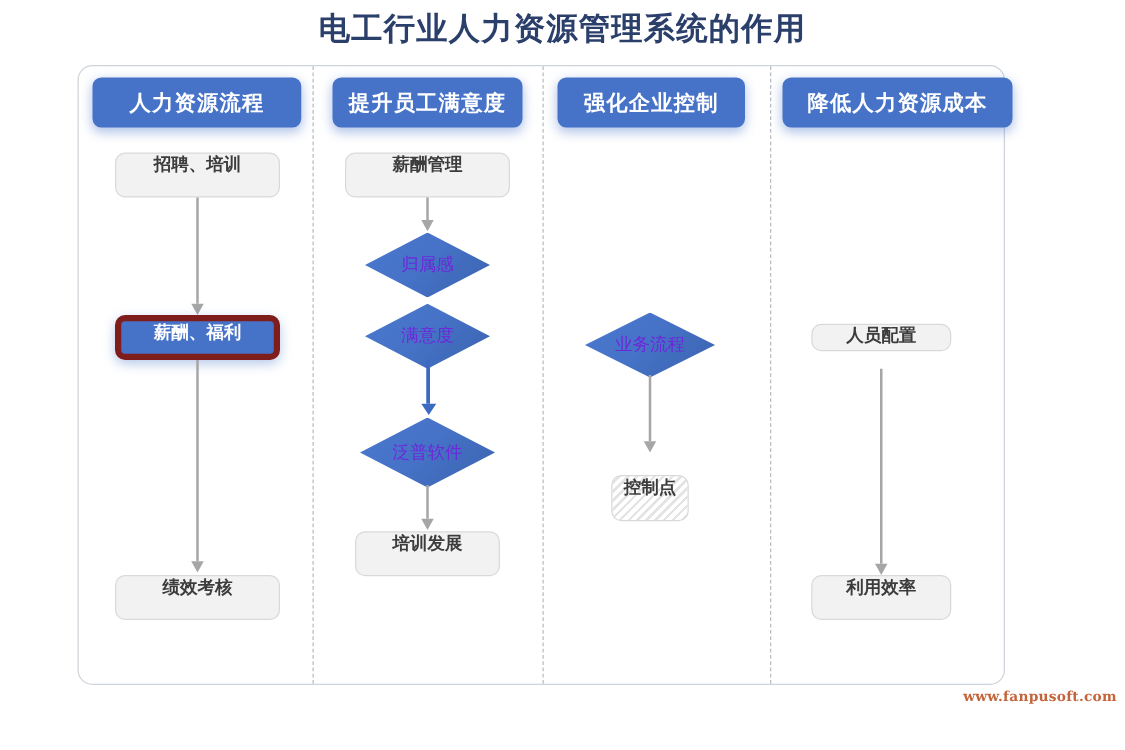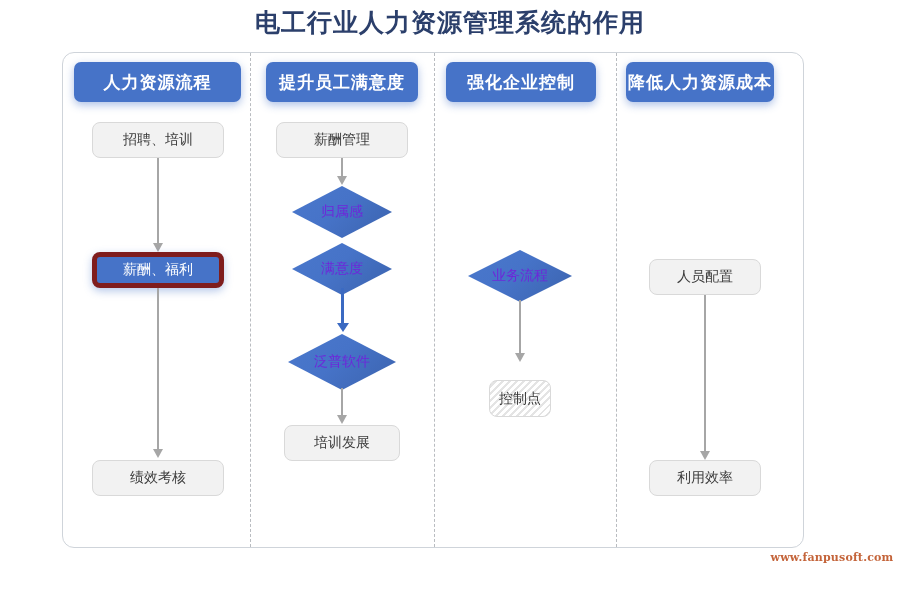--- a/index.html
+++ b/index.html
@@ -67,32 +67,33 @@
     align-items: center;
     justify-content: center;
     letter-spacing: 1px;
     box-shadow: 0 3px 9px rgba(70,115,200,0.45);
     font-family: "DejaVu Sans", "Liberation Sans", sans-serif;
     white-space: nowrap;
   }
   .hdr-1 { left: 74px;  top: 62px; width: 167px; }
   .hdr-2 { left: 266px; top: 62px; width: 152px; }
   .hdr-3 { left: 446px; top: 62px; width: 150px; }
-  .hdr-4 { left: 626px; top: 62px; width: 148px; }
+  .hdr-4 { left: 626px; top: 62px; width: 184px; }
 
   
   .node {
     position: absolute;
     border-radius: 8px;
     display: flex;
-    align-items: center;
+    align-items: flex-start;
     justify-content: center;
     font-size: 14px;
     white-space: nowrap;
     box-sizing: border-box;
+    font-weight: bold;
   }
   .node-plain {
     background: #f2f2f2;
     border: 1px solid #d9d9d9;
     color: #3c3c3c;
   }
   .node-blue {
     background: #4673c8;
     border: 5px solid #7f1d1d;
     color: #ffffff;
@@ -280,21 +281,21 @@
 
 <div class="arrow arrow-gray" style="left:519px; top:300px; height:62px;">
   <div class="shaft"></div>
     <div class="head"></div>
 </div>
 
 <div class="node node-hatch" style="left:489px; top:380px; width:62px; height:37px;">
   <span class="node-label">控制点</span>
 </div>
 
-<div class="node node-plain" style="left:649px; top:259px; width:112px; height:36px;">
+<div class="node node-plain" style="left:649px; top:259px; width:112px; height:22px;">
   <span class="node-label">人员配置</span>
 </div>
 
 <div class="arrow arrow-gray" style="left:704px; top:295px; height:165px;">
   <div class="shaft"></div>
     <div class="head"></div>
 </div>
 
 <div class="node node-plain" style="left:649px; top:460px; width:112px; height:36px;">
   <span class="node-label">利用效率</span>

